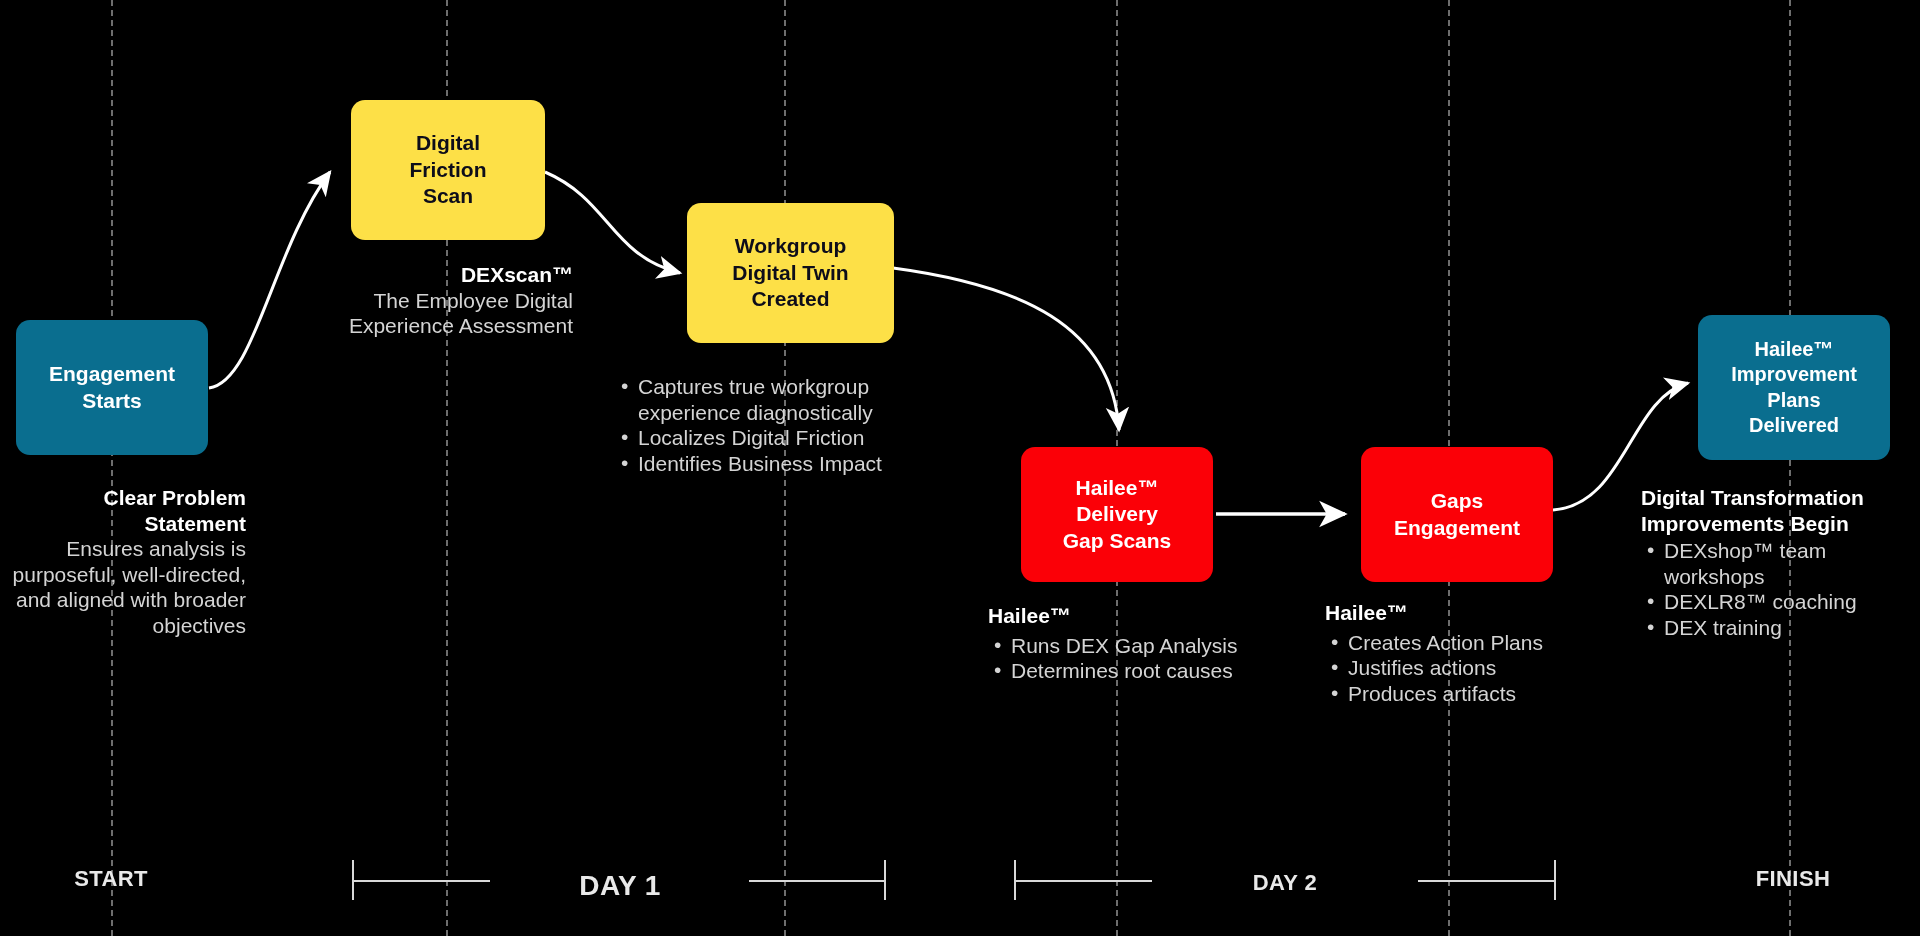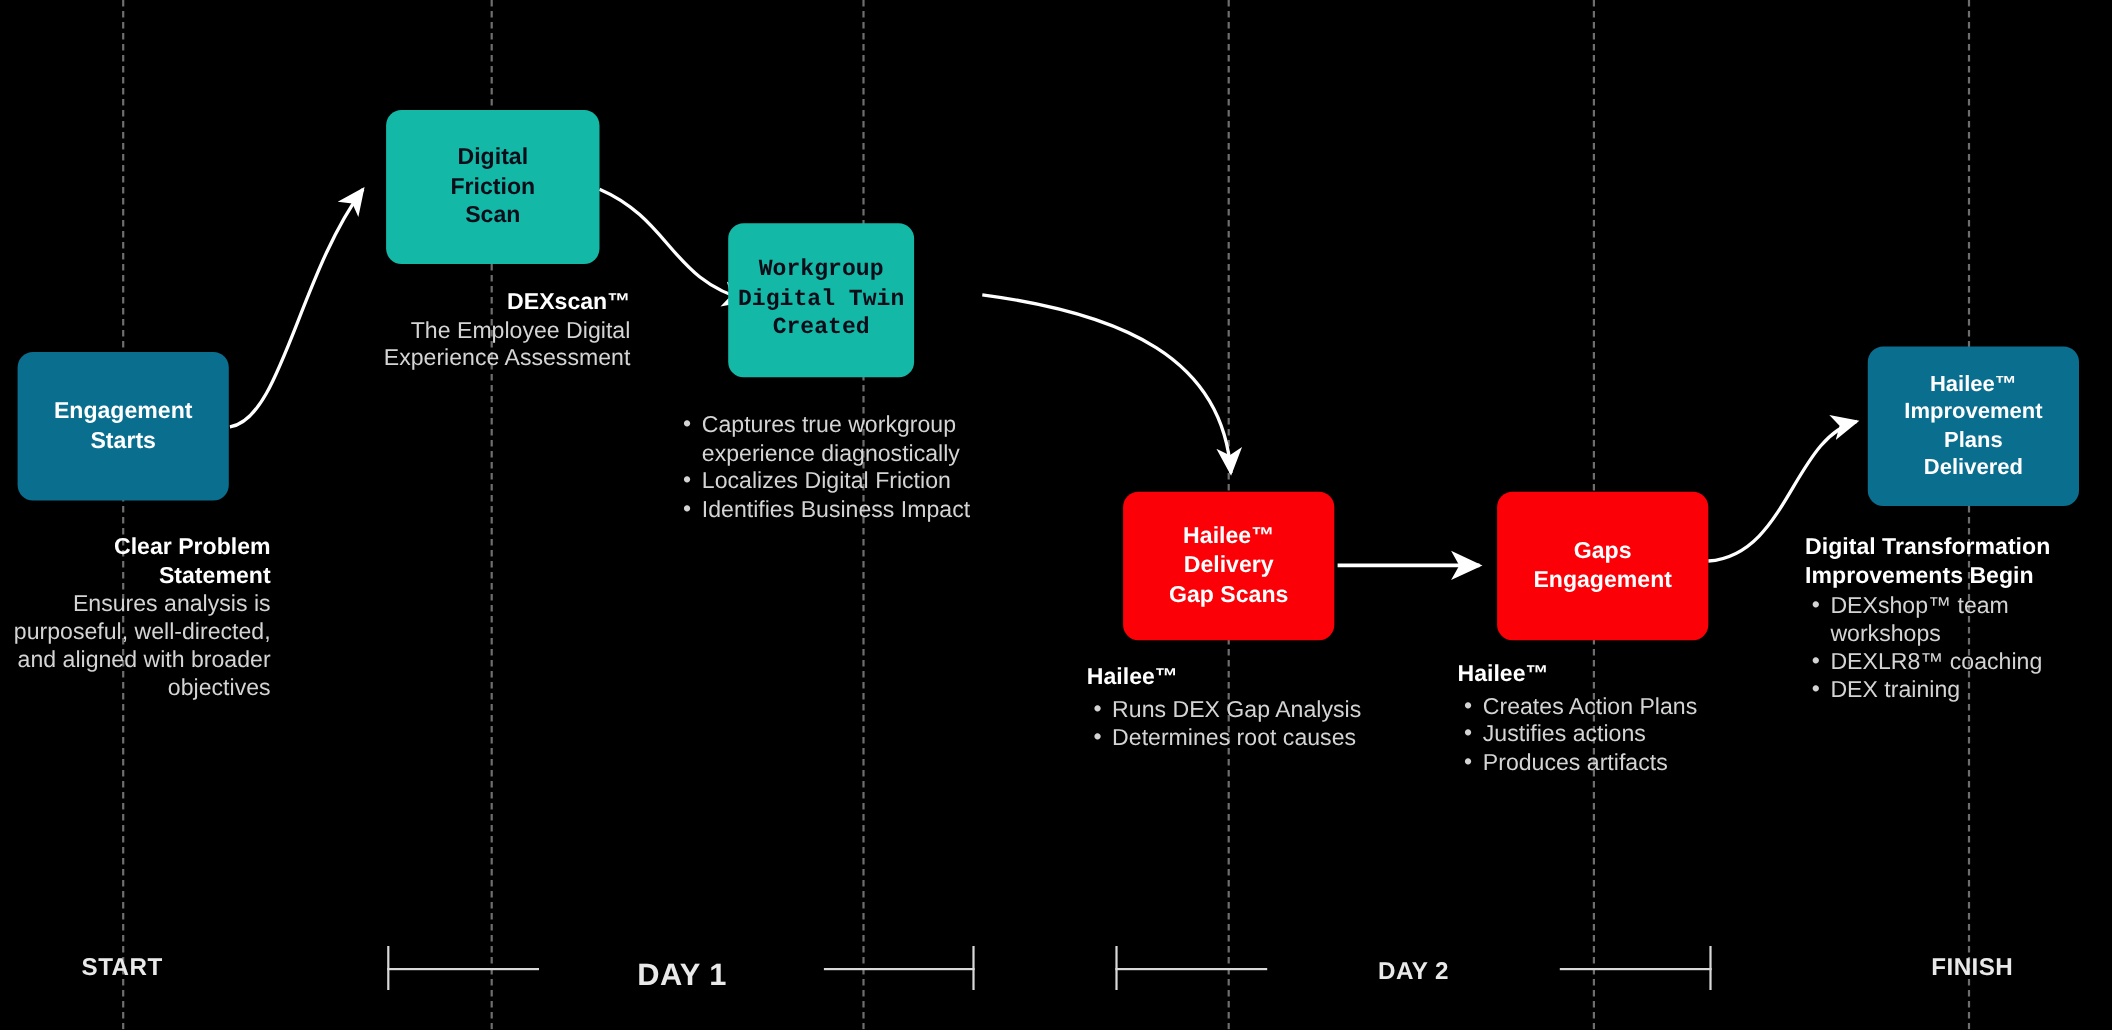--- a/index.html
+++ b/index.html
@@ -42,21 +42,21 @@
     justify-content: center;
     text-align: center;
     border-radius: 14px;
     font-weight: bold;
     line-height: 1.26;
     box-sizing: border-box;
     padding: 6px 8px;
   }
   .node .nodetext { width: 100%; }
   .node.teal   { background: #0a6e8f; color: #ffffff; }
-  .node.light  { background: #14b8a6; color: #0d0d1a; }
+  .node.light  { background: #fde047; color: #0d0d1a; }
   .node.red    { background: #fb0007; color: #ffffff; }
 
   
   .caption {
     position: absolute;
     box-sizing: border-box;
   }
   .caption .chead {
     font-weight: bold;
     color: #ffffff;
@@ -145,21 +145,21 @@
   </div>
 
   <div class="node light" style="left:351px; top:100px; width:194px; height:140px; font-size:21px;">
     <div class="nodetext">
       <div>Digital</div>
       <div>Friction</div>
       <div>Scan</div>
     </div>
   </div>
 
-  <div class="node light" style="left:662px; top:203px; width:169px; height:140px; font-size:21px;font-family:Liberation Mono, monospace;">
+  <div class="node light" style="left:687px; top:203px; width:207px; height:140px; font-size:21px;">
     <div class="nodetext">
       <div>Workgroup</div>
       <div>Digital Twin</div>
       <div>Created</div>
     </div>
   </div>
 
   <div class="node red" style="left:1021px; top:447px; width:192px; height:135px; font-size:21px;">
     <div class="nodetext">
       <div>Hailee™</div>

